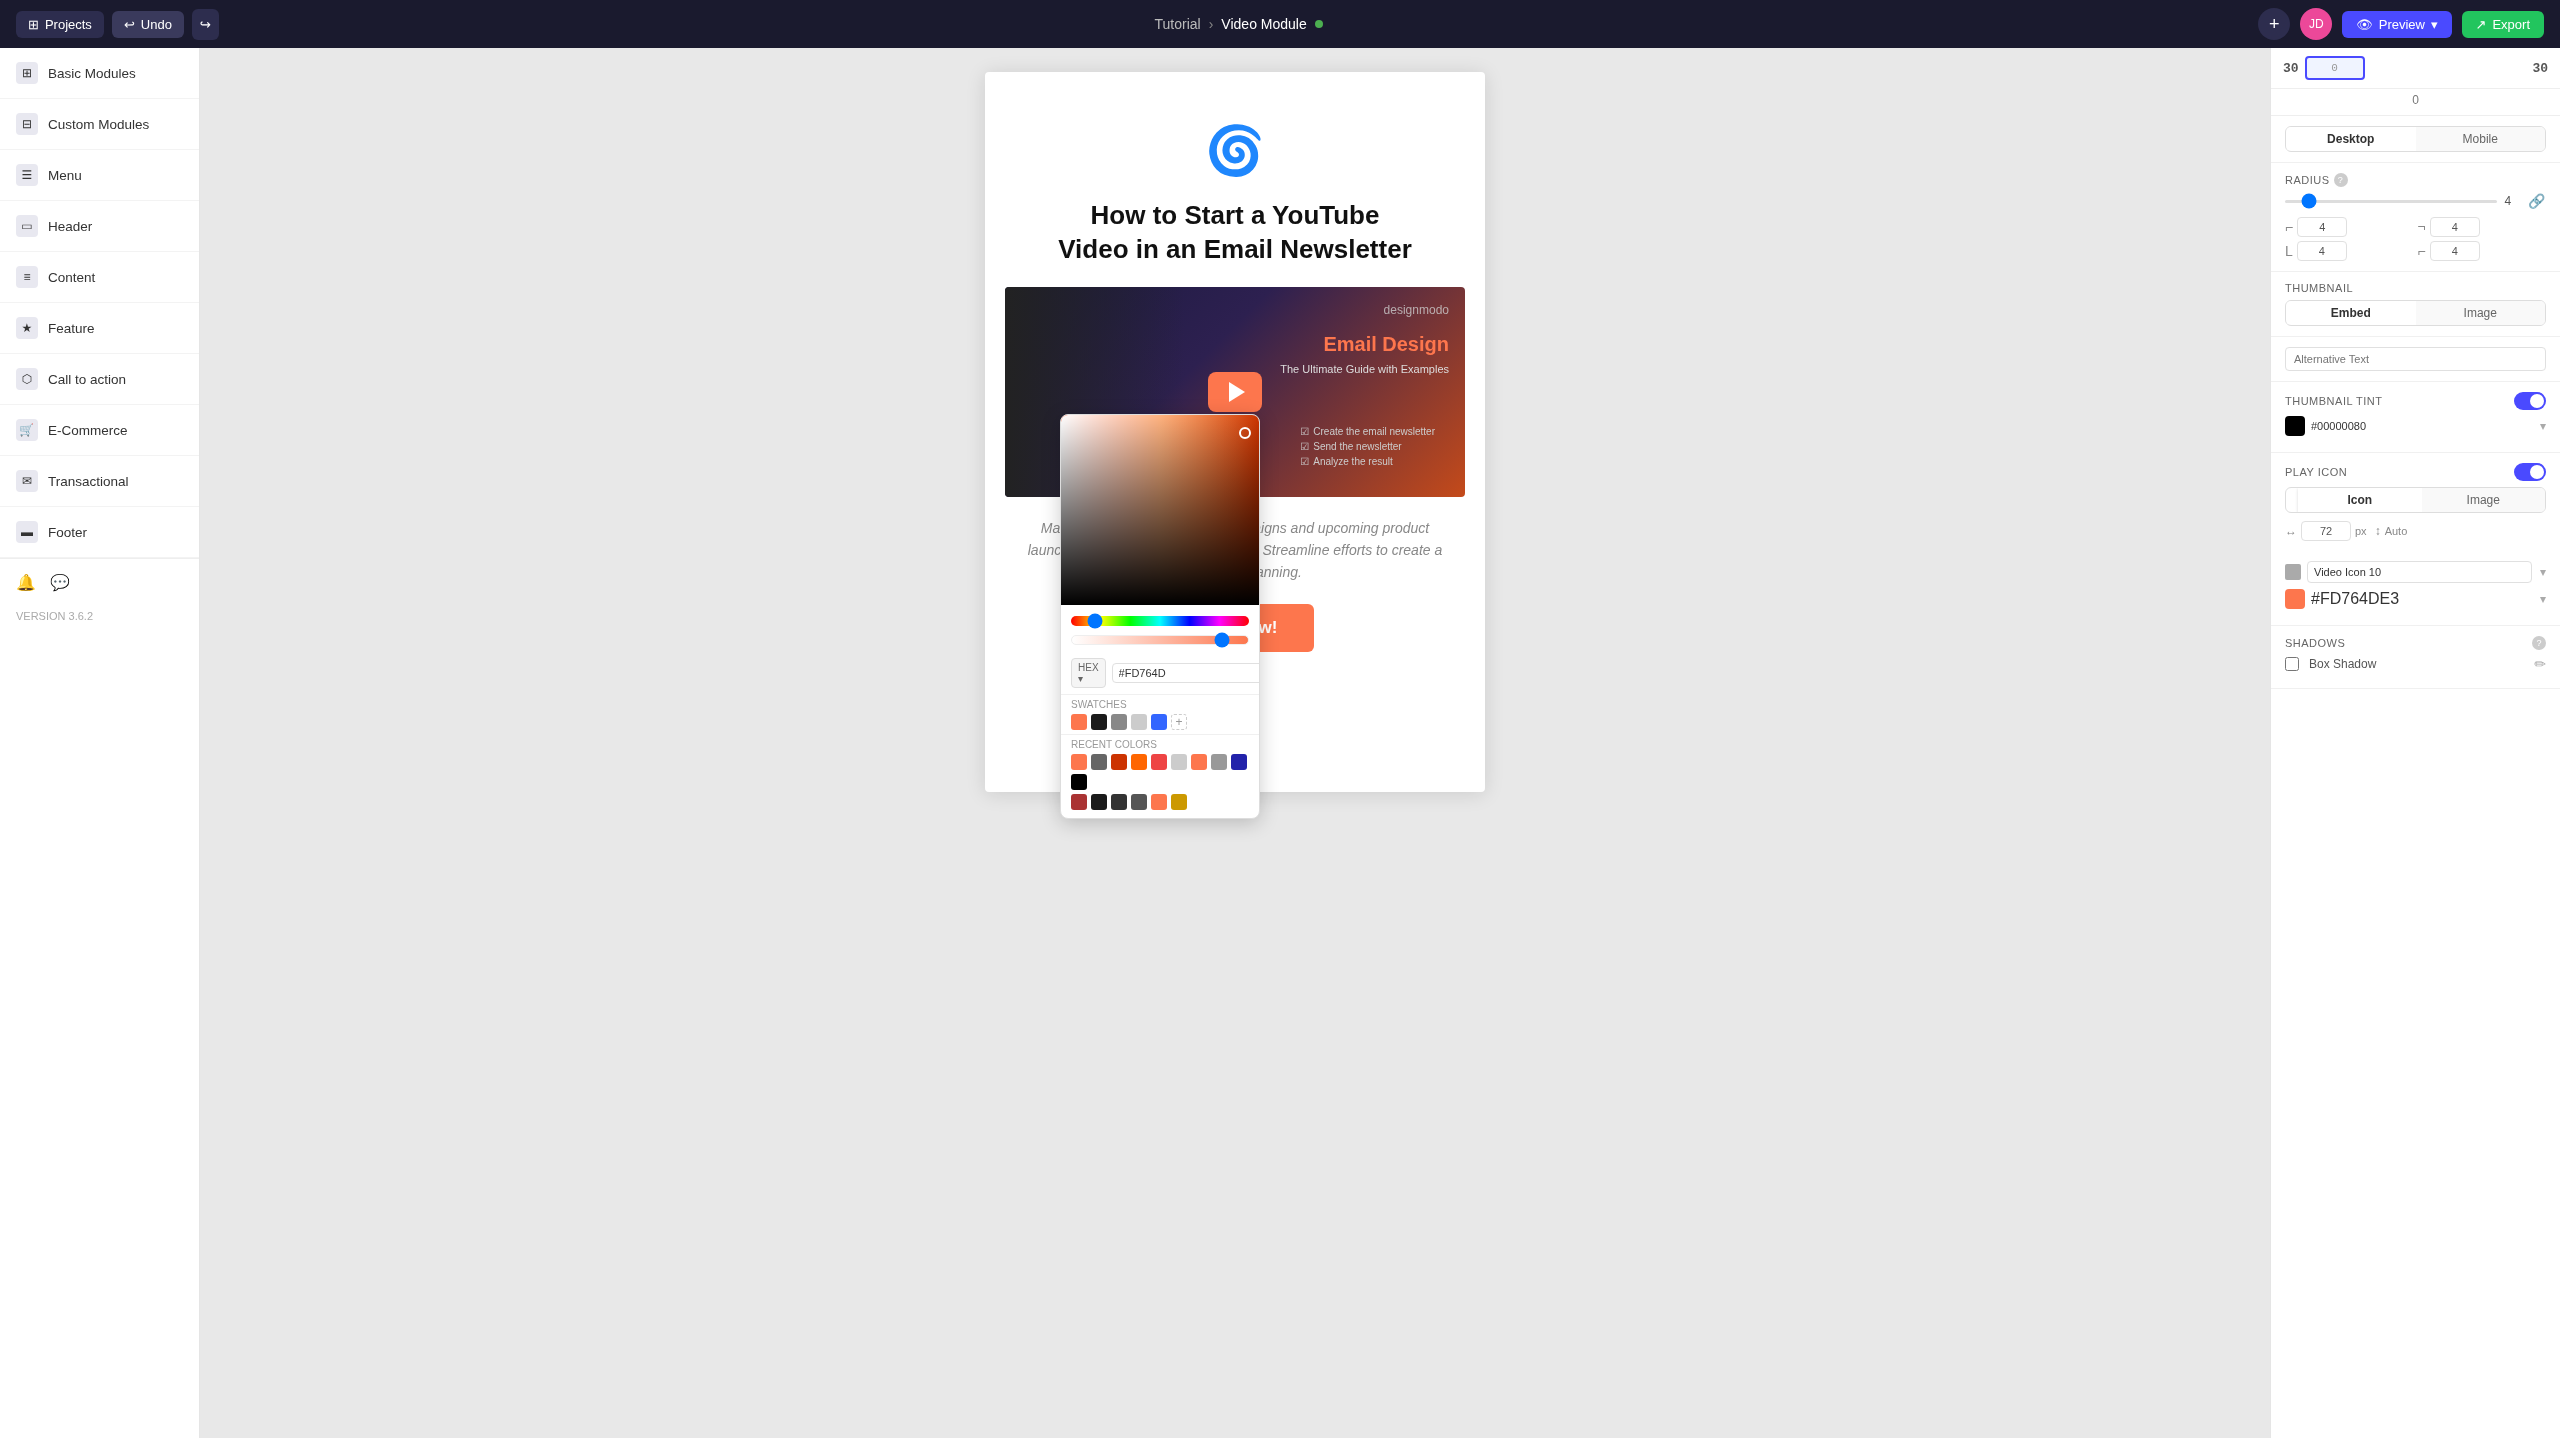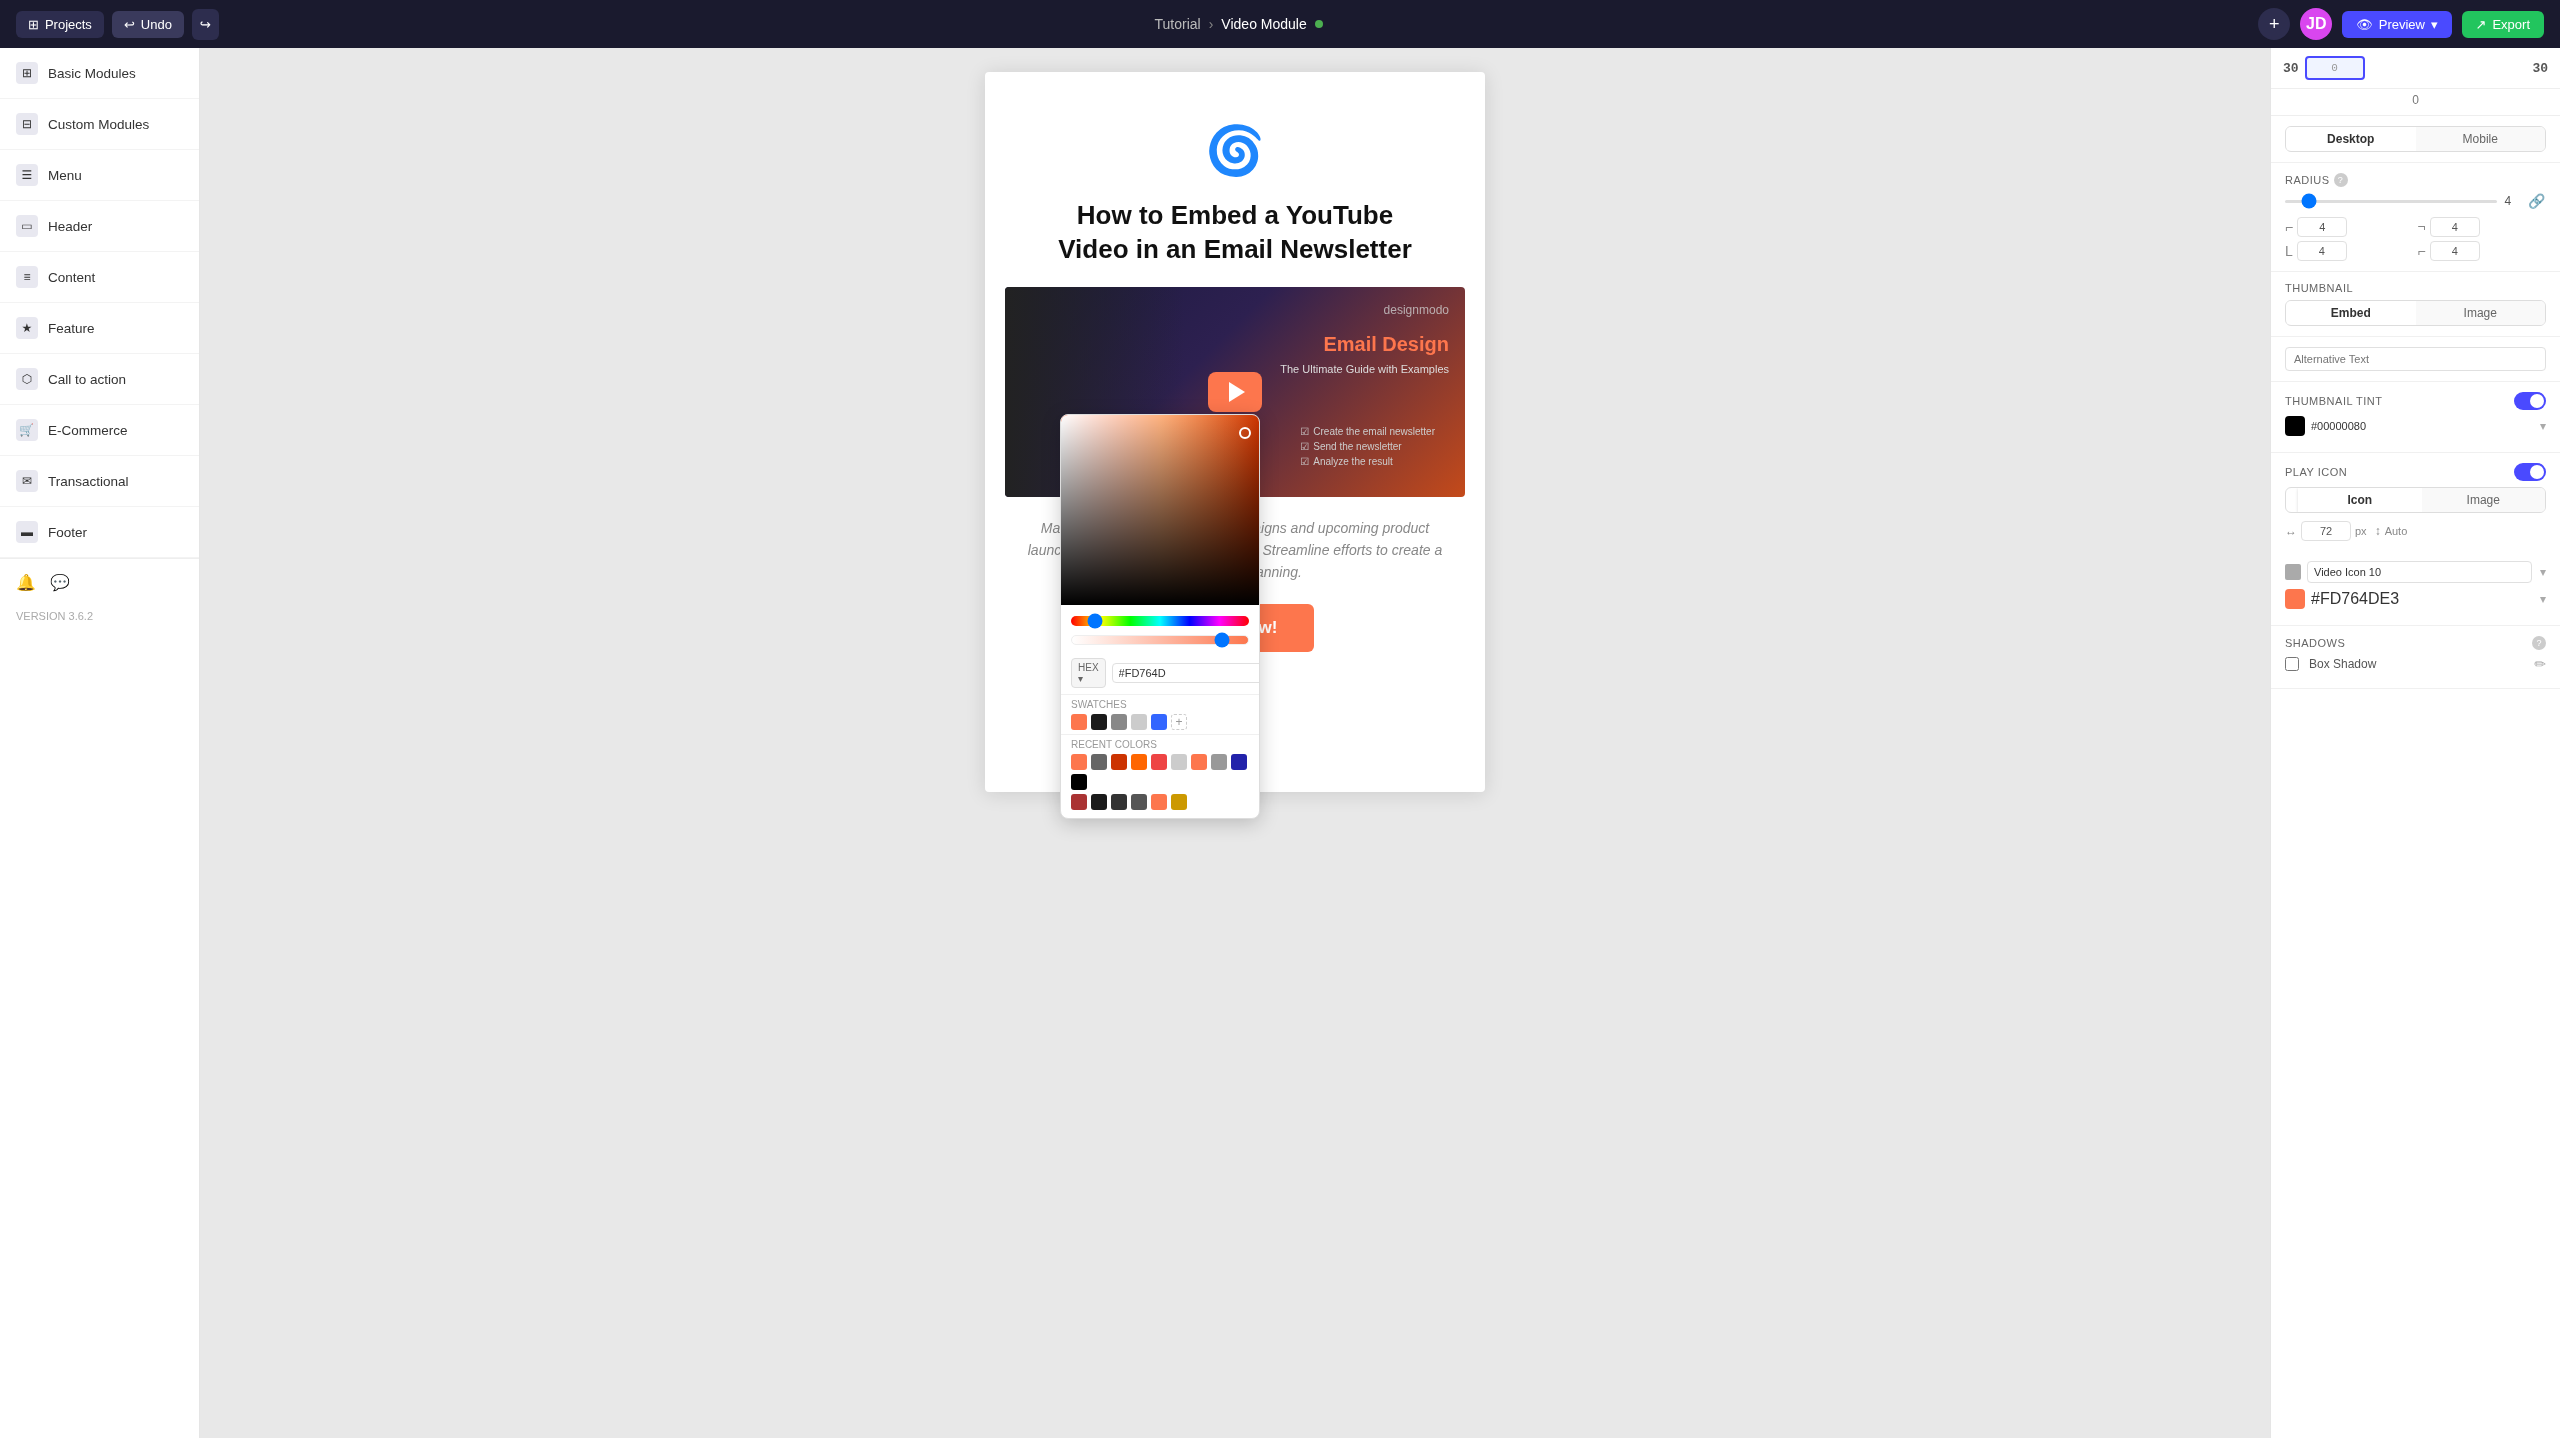--- a/index.html
+++ b/index.html
@@ -10,21 +10,21 @@
     .topbar-left { display: flex; align-items: center; gap: 8px; }
     .btn-projects { background: #2d2d4e; color: #fff; border: none; border-radius: 6px; padding: 6px 12px; display: flex; align-items: center; gap: 6px; cursor: pointer; font-size: 13px; }
     .btn-undo { background: #3a3a5c; color: #fff; border: none; border-radius: 6px; padding: 6px 12px; display: flex; align-items: center; gap: 6px; cursor: pointer; font-size: 13px; }
     .btn-redo { background: #2d2d4e; color: #fff; border: none; border-radius: 6px; padding: 8px; cursor: pointer; }
     .topbar-center { flex: 1; display: flex; align-items: center; justify-content: center; gap: 8px; color: #ccc; font-size: 14px; }
     .topbar-center .breadcrumb-sep { color: #888; }
     .topbar-center .active-crumb { color: #fff; }
     .status-dot { width: 8px; height: 8px; background: #4caf50; border-radius: 50%; display: inline-block; }
     .topbar-right { display: flex; align-items: center; gap: 10px; }
     .btn-plus { background: #2d2d4e; color: #fff; border: none; border-radius: 50%; width: 32px; height: 32px; font-size: 18px; cursor: pointer; display: flex; align-items: center; justify-content: center; }
-    .avatar { width: 32px; height: 32px; background: #d946ef; border-radius: 50%; overflow: hidden; display: flex; align-items: center; justify-content: center; color: #fff; font-size: 16px; font-weight: bold; }
+    .avatar { width: 32px; height: 32px; background: #ec4899; border-radius: 50%; overflow: hidden; display: flex; align-items: center; justify-content: center; color: #fff; font-size: 12px; font-weight: normal; }
     .btn-preview { background: #4a4aff; color: #fff; border: none; border-radius: 6px; padding: 6px 14px; cursor: pointer; display: flex; align-items: center; gap: 6px; font-size: 13px; }
     .btn-export { background: #22c55e; color: #fff; border: none; border-radius: 6px; padding: 6px 14px; cursor: pointer; display: flex; align-items: center; gap: 6px; font-size: 13px; }
 
     
     .main { display: flex; flex: 1; overflow: hidden; }
 
     
     .sidebar { width: 200px; background: #fff; border-right: 1px solid #e5e5e5; overflow-y: auto; flex-shrink: 0; }
     .sidebar-item { display: flex; align-items: center; gap: 10px; padding: 14px 16px; cursor: pointer; color: #333; font-size: 13.5px; border-bottom: 1px solid #f3f3f3; }
     .sidebar-icon { width: 22px; height: 22px; border-radius: 4px; background: #e8e8f0; display: flex; align-items: center; justify-content: center; font-size: 12px; flex-shrink: 0; }
@@ -177,21 +177,21 @@
   </div>
 
   <div class="canvas-area">
     <div class="canvas-wrapper">
       <div class="canvas-top-space"></div>
       <div class="canvas-logo">
         <span class="spiral-icon">🌀</span>
       </div>
       <div class="canvas-heading">
         <h2>
-          <span>How to Embed a YouTube</span><br>
+          <span>How to Start a YouTube</span><br>
           <span>Video in an Email Newsletter</span>
         </h2>
       </div>
       <div class="canvas-video">
         <div class="video-placeholder">
           <div class="video-person"></div>
           <div style="position:absolute; top:16px; right:16px; color:#ccc; font-size:12px; opacity:0.8;">designmodo</div>
           <div style="position:absolute; top:46px; right:16px; font-size:20px; font-weight:bold; color:#FD764D;">Email Design</div>
           <div style="position:absolute; top:76px; right:16px; font-size:11px; color:#ddd; text-align:right;">The Ultimate Guide with Examples</div>
           <div style="position:absolute; bottom:30px; right:30px; display:flex; flex-direction:column; gap:4px;">

